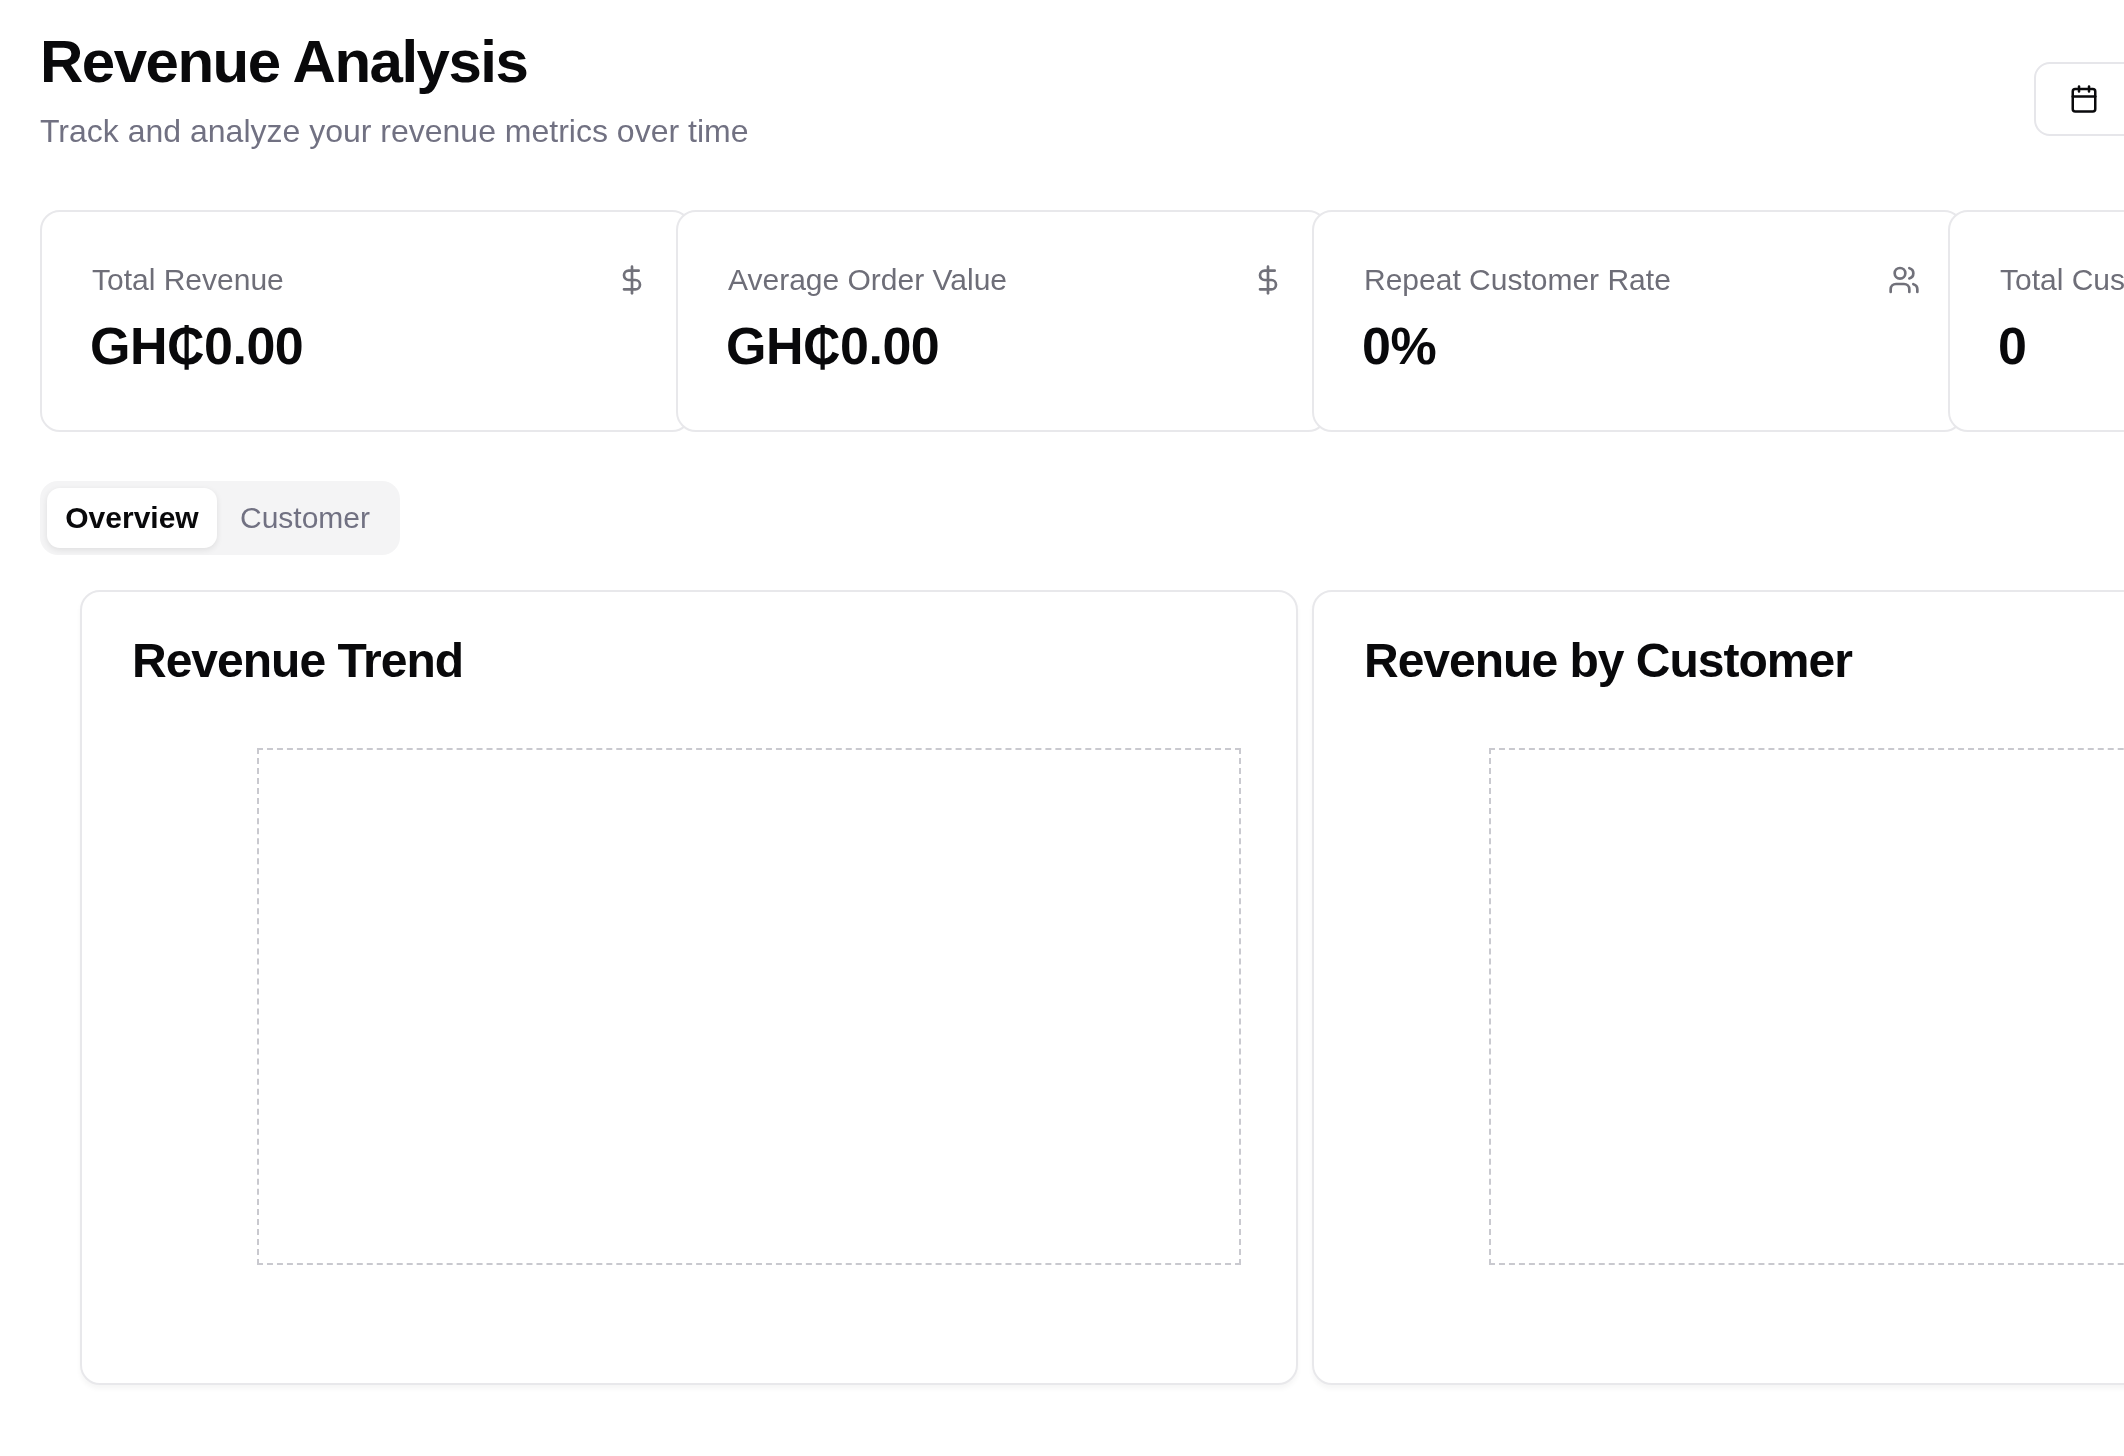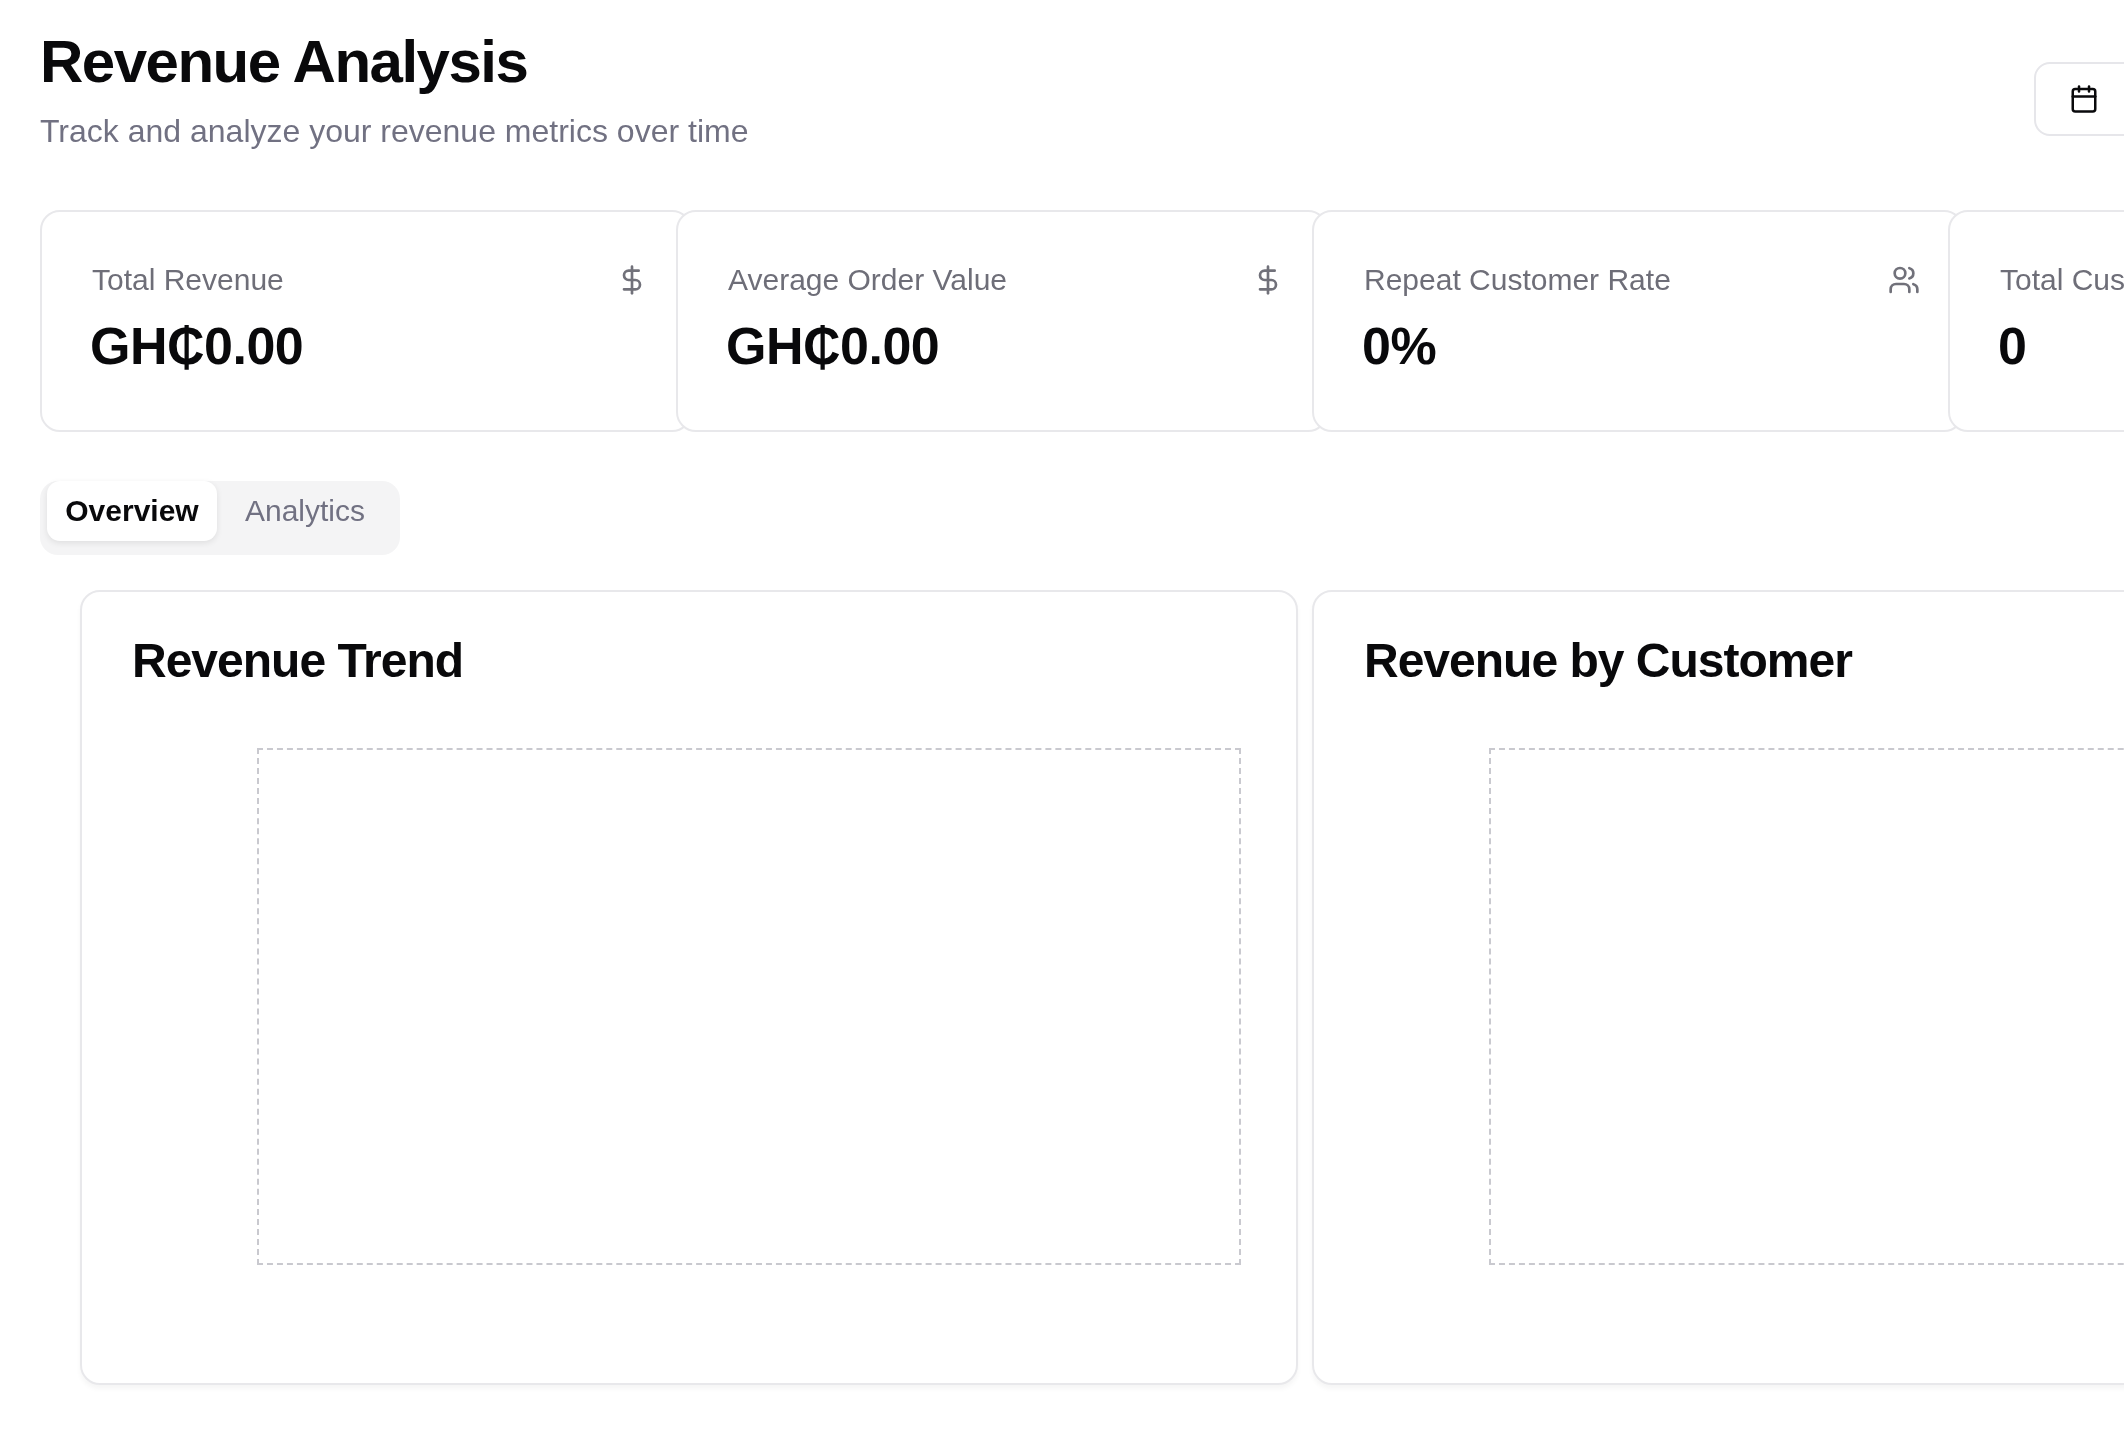--- a/index.html
+++ b/index.html
@@ -34,21 +34,21 @@
   }
   .metric-label{font-size:30px;font-weight:500;color:#6e6e78;white-space:nowrap;}
   .metric-icon{color:#71717a;display:flex;align-items:center;}
   .metric-value{
     position:absolute;left:48px;top:104px;font-size:52px;font-weight:700;
     letter-spacing:-0.5px;color:#09090b;white-space:nowrap;
   }
   
   .tabs{
     position:absolute;left:40px;top:481px;height:74px;background:#f4f4f5;
-    border-radius:18px;display:inline-flex;align-items:flex-start;padding:0 7px;box-sizing:border-box;
+    border-radius:18px;display:inline-flex;align-items:center;padding:0 7px;box-sizing:border-box;
   }
   .tab{
     height:60px;display:flex;align-items:center;justify-content:center;
     font-size:30px;border:none;background:transparent;border-radius:13px;
     font-family:inherit;cursor:pointer;
   }
   .tab-active{
     width:170px;background:#ffffff;color:#09090b;font-weight:600;
     box-shadow:0 2px 6px rgba(0,0,0,0.09);
   }
@@ -131,21 +131,21 @@
 
   <section class="metric-card mc-4">
     <div class="metric-head">
       <span class="metric-label">Total Customers</span>
     </div>
     <div class="metric-value">0</div>
   </section>
 
   <div class="tabs">
     <button class="tab tab-active">Overview</button>
-    <button class="tab tab-inactive">Analytics</button>
+    <button class="tab tab-inactive">Customer</button>
   </div>
 
   <section class="chart-card cc-left">
     <h2 class="chart-title">Revenue Trend</h2>
     <div class="chart-placeholder"></div>
   </section>
 
   <section class="chart-card cc-right">
     <h2 class="chart-title">Revenue by Customer</h2>
     <div class="chart-placeholder"></div>

